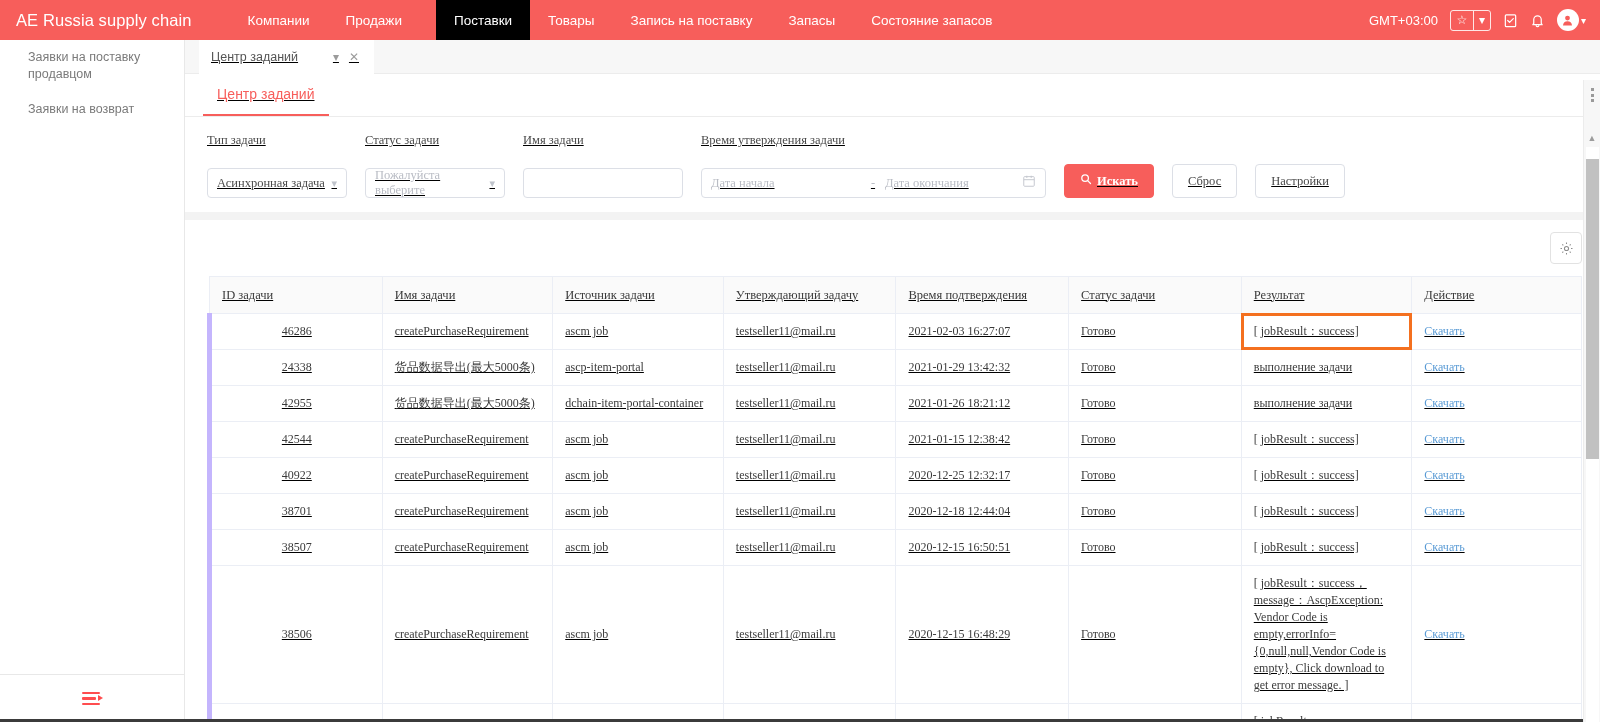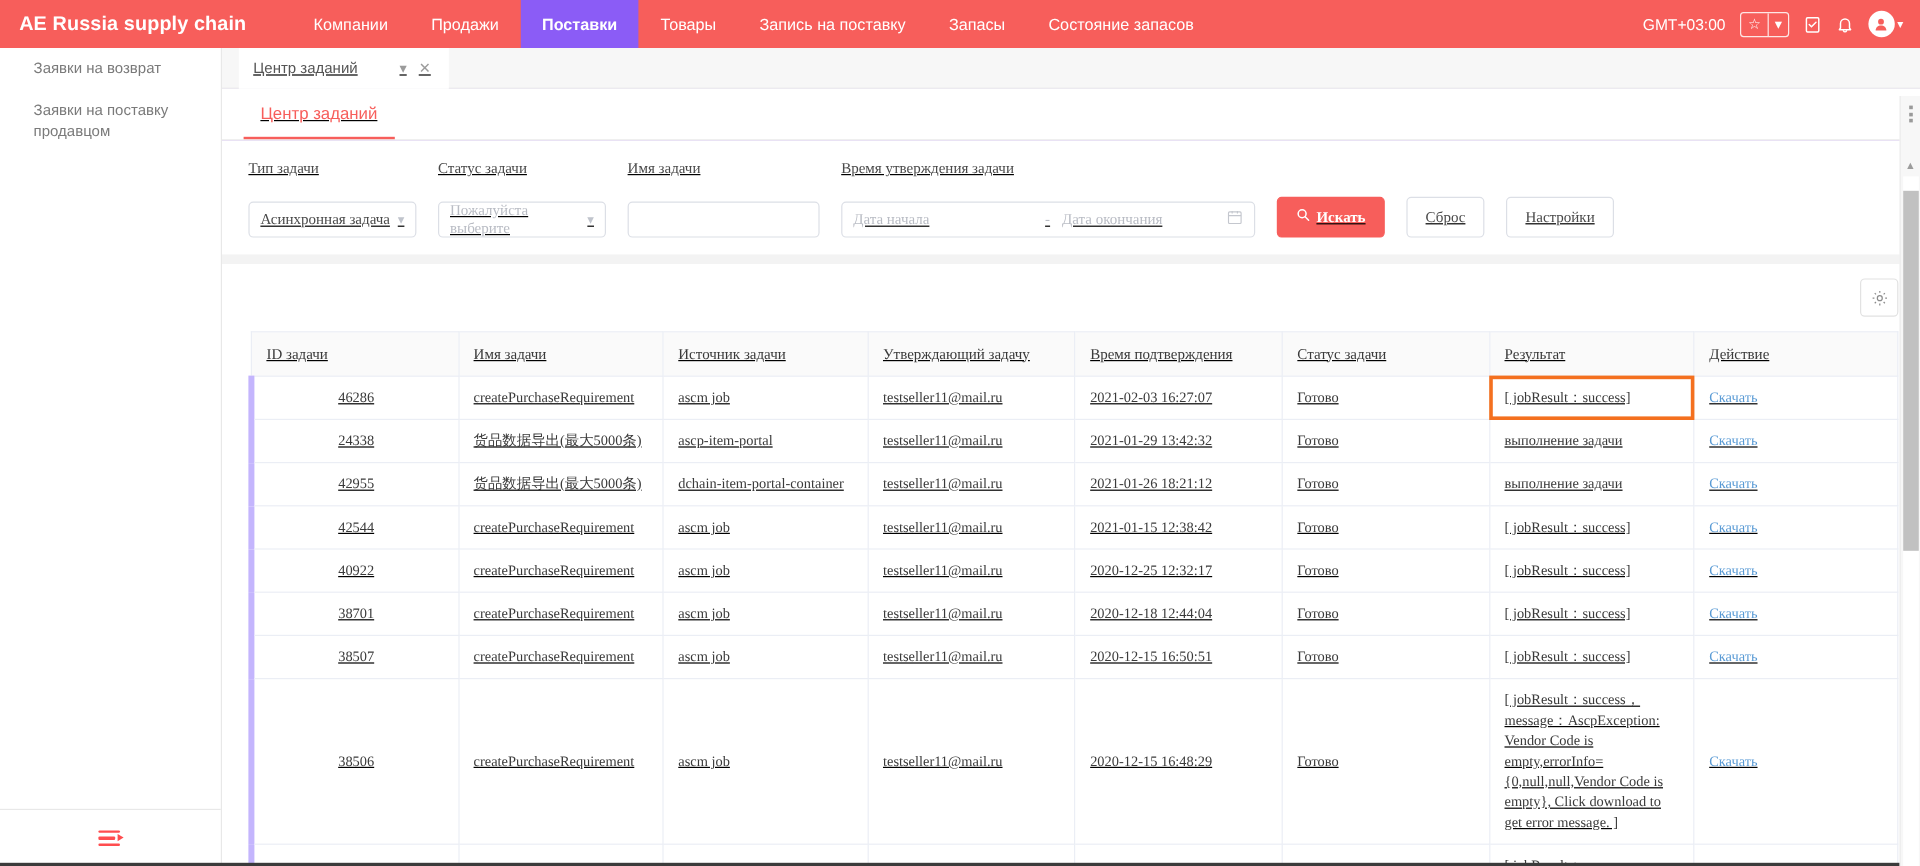--- a/index.html
+++ b/index.html
@@ -15,35 +15,35 @@
   
   .topnav {
     height: 40px; min-height: 40px;
     background: #F75E5B;
     display: flex; align-items: center;
     color: #fff;
     position: relative;
     z-index: 5;
   }
   .brand {
-    font-size: 16.5px; font-weight: bold;
+    font-size: 16.5px; font-weight: normal;
     padding: 0 16px 0 16px;
     letter-spacing: .1px;
     white-space: nowrap;
   }
   .navitems { display: flex; align-items: stretch; height: 40px; margin-left: 22px; }
   .navitem {
     display: flex; align-items: center;
     padding: 0 18px;
     font-size: 13.5px;
     color: #fff;
     white-space: nowrap;
     cursor: pointer;
   }
-  .navitem.active { background: #8b5cf6; font-weight: bold; }
+  .navitem.active { background: #000000; font-weight: normal; margin-left: 16px; }
   .topright {
     margin-left: auto;
     display: flex; align-items: center;
     padding-right: 14px;
     gap: 12px;
   }
   .gmt { font-size: 13px; white-space: nowrap; }
   .favbox {
     display: flex; align-items: stretch;
     border: 1px solid rgba(255,255,255,.85);
@@ -304,22 +304,22 @@
         </div>
         <span class="caret-sm">▾</span>
       </div>
     </div>
   </div>
 
   <div class="body">
 
     <div class="sidebar">
       <div id="sideitems">
+          <div class="side-item">Заявки на поставку продавцом</div>
           <div class="side-item">Заявки на возврат</div>
-          <div class="side-item">Заявки на поставку продавцом</div>
         </div>
       <div class="side-footer">
         <div class="collapse-icon">
           <i></i>
             <i></i>
             <i></i>
             <u></u>
         </div>
       </div>
     </div>

